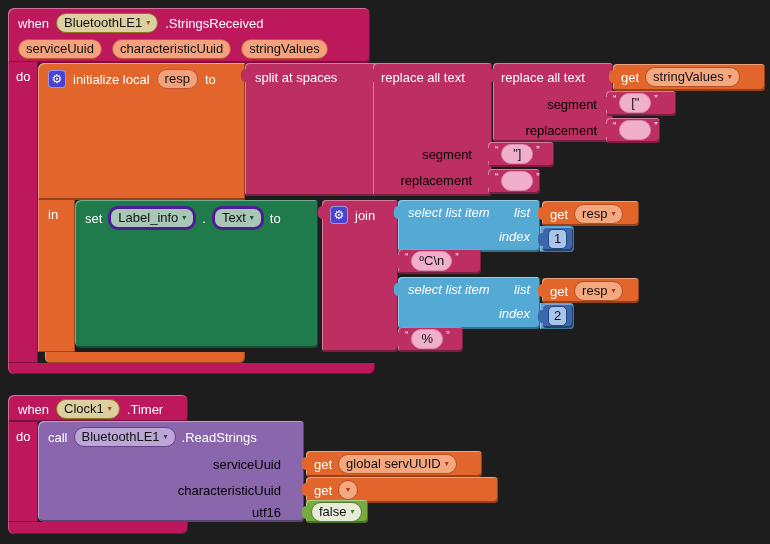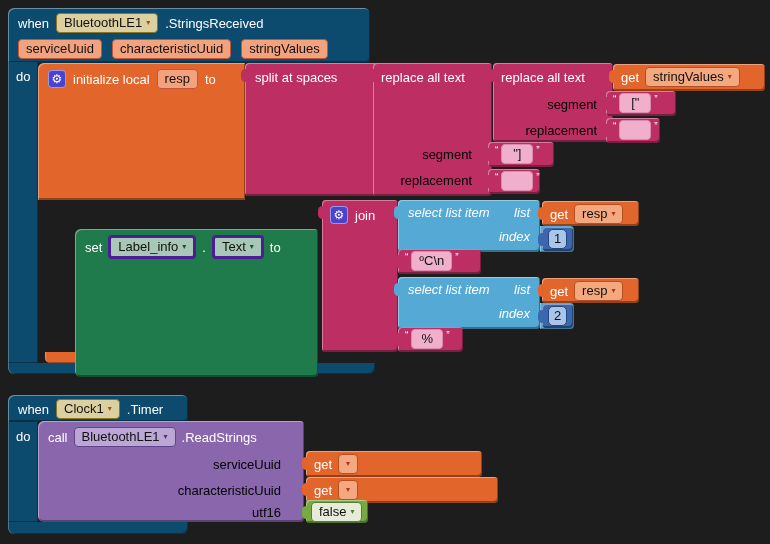--- a/index.html
+++ b/index.html
@@ -1,33 +1,33 @@
 <!DOCTYPE html>
 <html><head>
 <meta charset="utf-8">
 <style>
   html,body{margin:0;padding:0;background:#1d1d1d;}
   .canvas{position:relative;width:770px;height:544px;background:#1d1d1d;overflow:hidden;
           font-family:"Liberation Sans",sans-serif;font-size:13px;color:#fff;}
   .abs{position:absolute;box-sizing:border-box;}
   .bevel{box-shadow:inset 1px 1px 0 rgba(255,255,255,.38), inset -1px -2px 0 rgba(0,0,0,.35);border-radius:4px;}
   .flat{box-shadow:inset 1px 0 0 rgba(255,255,255,.25), inset -1px -1px 0 rgba(0,0,0,.3);}
-  .gold{background:#0c4a6e;}
+  .gold{background:#be185d;}
   .orange{background:#e2662c;}
   .magenta{background:#bd2e62;}
   .blue{background:#55aad5;font-style:italic;}
   .mathblue{background:#3a67ad;}
   .green{background:#1f7a4c;}
   .purple{background:#8a67ad;}
   .logic{background:#77ab41;}
   .row{display:flex;align-items:center;gap:7px;padding:4px 10px;white-space:nowrap;}
   .row2{display:flex;align-items:center;gap:10px;padding:2px 10px;white-space:nowrap;}
   .lbl{color:#fff;}
   .rlabel{position:absolute;color:#000000;white-space:nowrap;}
-  .pill{display:inline-flex;align-items:center;gap:4px;border-radius:4px;padding:0 7px;height:18px;
+  .pill{display:inline-flex;align-items:center;gap:4px;border-radius:10px;padding:0 7px;height:18px;
         color:#111;line-height:18px;white-space:nowrap;}
   .arr{font-size:8px;line-height:1;}
   .pill-tan{background:#ddd0a0;border:1px solid #8f741f;}
   .pill-tan .arr{color:#a2540f;}
   .pill-salmon{background:#f4a27d;border:1px solid #c2563b;}
   .pill-orange{background:#f4a87f;border:1px solid #b44f22;}
   .pill-orange .arr{color:#b5331c;}
   .pill-green{background:#a8c7b6;border:3px solid #4c1d95;}
   .pill-green .arr{color:#14532f;}
   .pill-purple{background:#bca6d6;border:1px solid #5f4488;}
@@ -73,20 +73,25 @@
   <div class="abs gold flat" style="left:8px;top:363px;width:367px;height:11px;border-radius:0 0 6px 6px;"></div>
 
   <div class="abs orange bevel" style="left:38px;top:63px;width:207px;height:137px;border-radius:6px 0 0 0;">
     <div class="row" style="padding-top:6px;">
       <span class="gear">⚙</span>
       <span class="lbl">initialize local</span>
       <span class="pill pill-salmon">resp</span>
       <span class="lbl">to</span>
     </div>
   </div>
+  <div class="abs orange flat" style="left:38px;top:200px;width:37px;height:152px;">
+    <div style="padding:7px 0 0 10px;">
+      <span class="lbl">in</span>
+    </div>
+  </div>
   <div class="abs orange flat" style="left:45px;top:352px;width:200px;height:11px;border-radius:0 0 5px 5px;"></div>
 
   <div class="abs magenta bevel tab" style="left:245px;top:63px;width:140px;height:133px;">
     <div class="row" style="padding-top:7px;">
       <span class="lbl">split at spaces</span>
     </div>
   </div>
 
   <div class="abs magenta bevel tab" style="left:373px;top:63px;width:119px;height:133px;">
     <div class="row" style="padding:7px 8px 0 8px;">
@@ -137,21 +142,21 @@
     </div>
   </div>
   <div class="abs magenta bevel tab" style="left:488px;top:169px;width:52px;height:25px;">
     <div class="strrow">
       <span class="q">“</span>
       <span class="pill pill-pink"></span>
       <span class="q">”</span>
     </div>
   </div>
 
-  <div class="abs green bevel" style="left:75px;top:200px;width:243px;height:148px;border-radius:6px 4px 4px 6px;margin-top:29px;">
+  <div class="abs green bevel" style="left:75px;top:200px;width:243px;height:148px;border-radius:6px 4px 4px 6px;">
     <div class="row" style="padding-top:6px;gap:6px;">
       <span class="lbl">set</span>
       <span class="pill pill-green">
         <span>Label_info</span>
         <span class="arr">▾</span>
       </span>
       <span class="lbl">.</span>
       <span class="pill pill-green">
         <span>Text</span>
         <span class="arr">▾</span>
@@ -261,20 +266,21 @@
     </div>
     <span class="rlabel" style="right:23px;top:36px;">serviceUuid</span>
     <span class="rlabel" style="right:23px;top:62px;">characteristicUuid</span>
     <span class="rlabel" style="right:23px;top:84px;">utf16</span>
   </div>
 
   <div class="abs orange bevel tab" style="left:306px;top:451px;width:176px;height:26px;">
     <div class="row" style="padding:3px 8px;gap:6px;">
       <span class="lbl">get</span>
       <span class="pill pill-orange">
+        <span>global servUUID</span>
         <span class="arr">▾</span>
       </span>
     </div>
   </div>
 
   <div class="abs orange bevel tab" style="left:306px;top:477px;width:192px;height:26px;">
     <div class="row" style="padding:3px 8px;gap:6px;">
       <span class="lbl">get</span>
       <span class="pill pill-orange">
         <span class="arr">▾</span>

